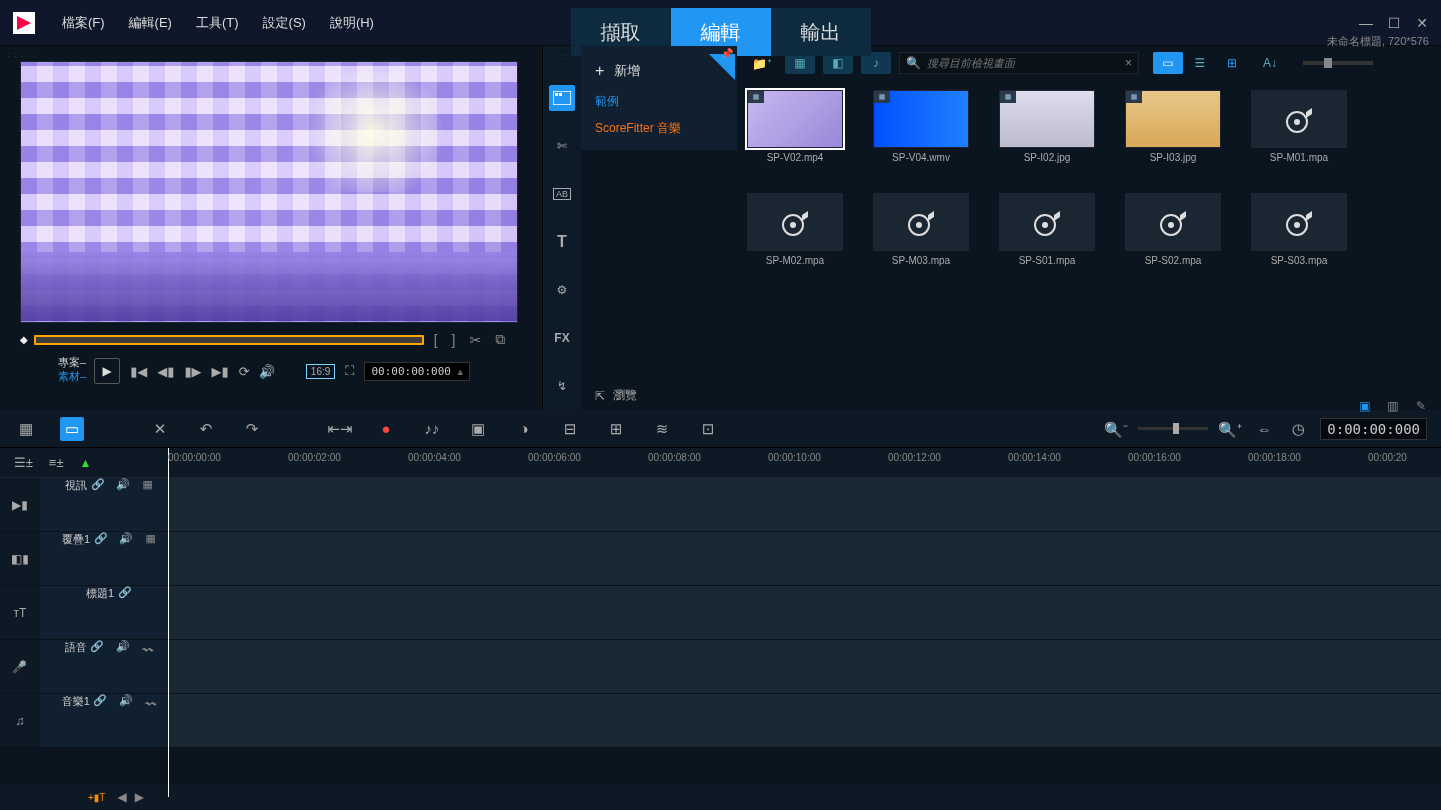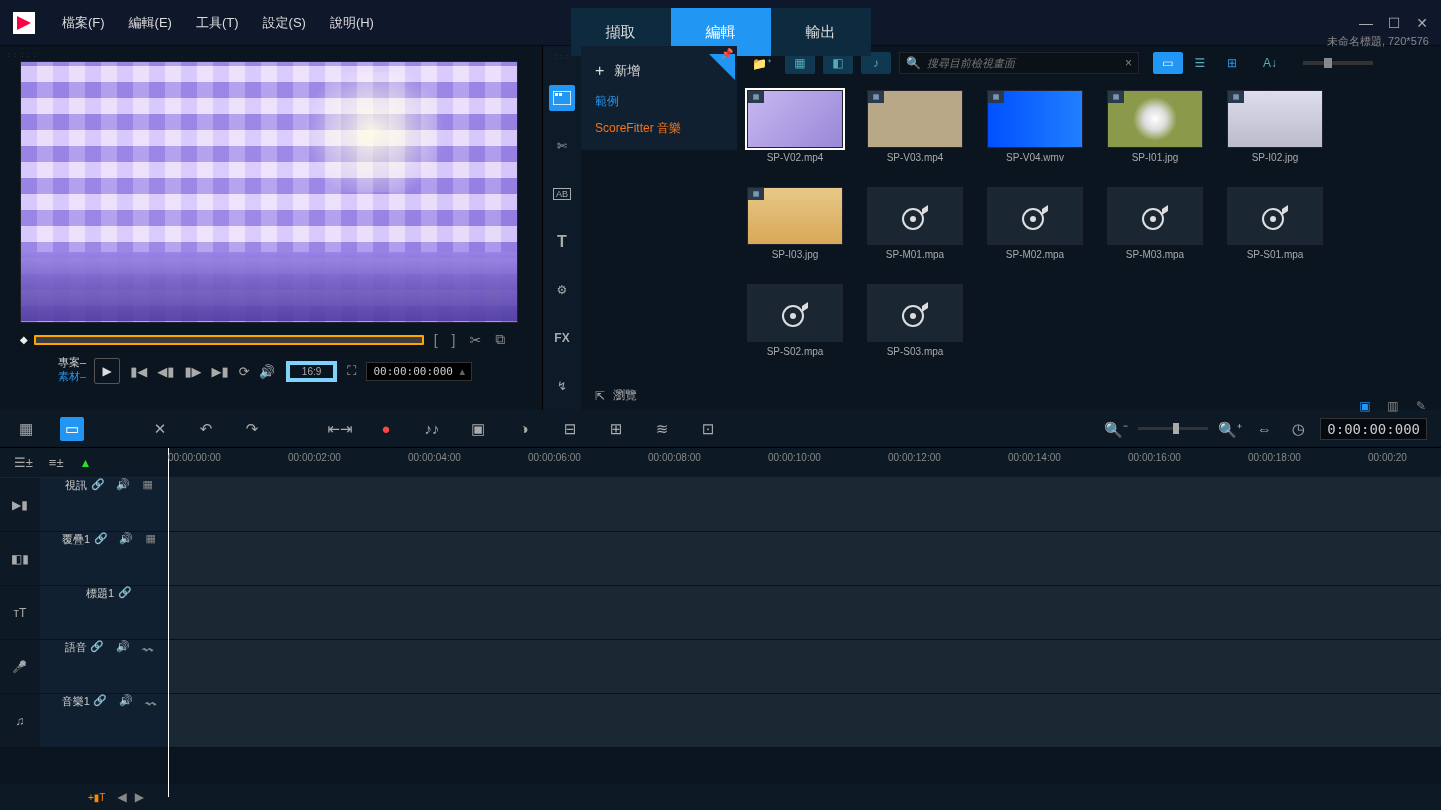--- a/index.html
+++ b/index.html
@@ -2,21 +2,21 @@
 <html><head>
 <meta charset="utf-8">
 <style>
 * { margin: 0; padding: 0; box-sizing: border-box; font-family: "Microsoft JhengHei", Arial, sans-serif; }
 body { background: #000; color: #ccc; width: 1441px; height: 810px; overflow: hidden; font-size: 12px; }
 .titlebar { height: 46px; background: #0f172a; display: flex; align-items: center; border-bottom: 1px solid #0a0a0a; }
 .logo { width: 36px; height: 36px; margin: 0 6px; display: flex; align-items: center; justify-content: center; }
 .menu { display: flex; gap: 24px; margin-left: 14px; }
 .menu span { color: #ddd; cursor: pointer; font-size: 13px; }
 .modes { position: absolute; left: 50%; top: 8px; transform: translateX(-50%); display: flex; }
-.mode-tab { width: 100px; height: 48px; display: flex; align-items: center; justify-content: center; font-size: 15px; color: #ddd; cursor: pointer; background: #0d2a3e; }
+.mode-tab { width: 100px; height: 48px; display: flex; align-items: center; justify-content: center; font-size: 20px; color: #ddd; cursor: pointer; background: #0d2a3e; }
 .mode-tab.active { background: #2196f3; color: #fff; }
 .win-controls { margin-left: auto; display: flex; align-items: center; gap: 14px; margin-right: 12px; }
 .win-controls .icn { width: 14px; height: 14px; cursor: pointer; display: flex; align-items: center; justify-content: center; color: #aaa; font-size: 14px; }
 .title-info { position: absolute; right: 12px; top: 34px; font-size: 11px; color: #888; }
 
 .main { display: flex; height: 364px; }
 .preview-panel { width: 542px; background: #0b1520; padding: 4px 8px 8px; position: relative; }
 .drag-dots { color: #444; font-size: 8px; letter-spacing: 1px; margin-bottom: 2px; }
 .preview-viewport { width: 498px; height: 262px; margin-left: 12px; background: linear-gradient(135deg,#b8a8e8,#d4c8f0,#9988d8); border: 1px solid #223; position: relative; overflow: hidden; }
 .disco-squares { position: absolute; inset: 0; background-image:
@@ -25,21 +25,21 @@
   filter: brightness(1.1); }
 .disco-floor { position: absolute; bottom: 0; left: 0; right: 0; height: 70px; background: linear-gradient(to bottom, rgba(150,130,230,0.9), rgba(80,60,160,0.9)); transform: perspective(200px) rotateX(40deg); transform-origin: top; }
 .flare { position: absolute; top: 10px; left: 55%; width: 160px; height: 120px; background: radial-gradient(circle, rgba(255,255,230,0.9), transparent 70%); }
 .scrub-row { display: flex; align-items: center; margin: 6px 0 2px 12px; gap: 6px; }
 .scrub-marker { color: #eee; font-size: 10px; }
 .scrub-bar { flex: 1; max-width: 390px; height: 10px; background: #3d3d3d; border: 2px solid #ffa500; border-radius: 1px; position: relative; }
 .scrub-btn { color: #888; cursor: pointer; padding: 2px 4px; font-size: 14px; }
 .transport { display: flex; align-items: center; gap: 10px; margin-top: 4px; margin-left: 86px; }
 .play-btn { width: 26px; height: 26px; border: 1px solid #555; display: flex; align-items: center; justify-content: center; color: #ddd; cursor: pointer; border-radius: 2px; }
 .t-icon { color: #aaa; cursor: pointer; font-size: 13px; }
-.aspect-box { border: 4px solid #7dd3fc; padding: 1px 12px; font-size: 10px; color: #aaa; cursor: pointer; }
+.aspect-box { border: 1px solid #7dd3fc; padding: 1px 4px; font-size: 10px; color: #aaa; cursor: pointer; margin-left: 20px; }
 .timecode { border: 1px solid #333; background: #000; padding: 2px 6px; font-family: monospace; font-size: 11px; color: #ccc; }
 
 .library-panel { flex: 1; background: #0b1520; display: flex; border-left: 1px solid #000; }
 .lib-tabs { width: 38px; background: #0d1b28; display: flex; flex-direction: column; align-items: center; padding-top: 6px; gap: 22px; }
 .lib-tab { width: 26px; height: 26px; display: flex; align-items: center; justify-content: center; cursor: pointer; color: #aaa; }
 .lib-tab.active { background: #2196f3; color: #fff; border-radius: 2px; }
 .lib-side { width: 156px; background: #102030; padding: 8px 0; }
 .add-btn { display: flex; align-items: center; gap: 10px; padding: 8px 14px; color: #ddd; cursor: pointer; font-size: 13px; }
 .folder-item { padding: 5px 14px; color: #f97316; cursor: pointer; font-size: 12px; }
 .folder-item.active { color: #2196f3; }
@@ -53,21 +53,21 @@
 .tb-btn { width: 30px; height: 22px; display: flex; align-items: center; justify-content: center; cursor: pointer; color: #5ab; border-radius: 2px; }
 .tb-btn.on { background: #103850; }
 .tb-btn.blue-bg { background: #2196f3; color: #fff; }
 .search-box { flex: 1; max-width: 240px; height: 22px; background: #0a1218; border: 1px solid #223; display: flex; align-items: center; padding: 0 6px; gap: 6px; }
 .search-box input { flex: 1; background: none; border: none; color: #ccc; font-size: 11px; outline: none; font-style: italic; }
 .search-box .x { color: #888; cursor: pointer; }
 .view-btns { display: flex; gap: 2px; margin-left: 6px; }
 .slider-z { width: 70px; height: 4px; background: #333; position: relative; margin-left: 10px; }
 .slider-z .knob { position: absolute; left: 30%; top: -3px; width: 8px; height: 10px; background: #888; }
 
-.thumbs { flex: 1; padding: 10px; display: flex; flex-wrap: wrap; gap: 24px; align-content: flex-start; overflow: auto; }
+.thumbs { flex: 1; padding: 10px; display: flex; flex-wrap: wrap; gap: 30px; align-content: flex-start; overflow: auto; }
 .thumb { width: 96px; display: flex; flex-direction: column; align-items: center; gap: 4px; cursor: pointer; }
 .thumb-img { width: 96px; height: 58px; background: #222; position: relative; border: 1px solid #223; }
 .thumb.selected .thumb-img { outline: 2px solid #fff; }
 .thumb .badge { position: absolute; top: 0; left: 0; width: 16px; height: 12px; background: #2a3a4a; display: flex; align-items: center; justify-content: center; font-size: 7px; color: #9bd; }
 .thumb-name { font-size: 10px; color: #aaa; text-align: center; }
 .audio-thumb { display: flex; align-items: center; justify-content: center; color: #ccc; background: #1a2632; }
 
 .panel-footer { position: absolute; right: 10px; top: 398px; display: flex; gap: 8px; }
 .pf-btn { width: 20px; height: 16px; cursor: pointer; color: #2196f3; display: flex; align-items: center; justify-content: center; }
 
@@ -230,36 +230,24 @@
           </div>
       </div>
       <div class="thumbs" id="thumbs">
           <div class="thumb selected">
             <div class="thumb-img" style="background: linear-gradient(135deg, rgb(200, 184, 240), rgb(152, 136, 216));">
               <div class="badge">▦</div>
             </div>
             <div class="thumb-name">SP-V02.mp4</div>
           </div>
           <div class="thumb">
-            <div class="thumb-img" style="background: rgb(184, 168, 136);">
-              <div class="badge">▦</div>
-            </div>
-            <div class="thumb-name">SP-V03.mp4</div>
-          </div>
-          <div class="thumb">
             <div class="thumb-img" style="background: linear-gradient(90deg, rgb(0, 80, 255), rgb(32, 128, 255));">
               <div class="badge">▦</div>
             </div>
             <div class="thumb-name">SP-V04.wmv</div>
-          </div>
-          <div class="thumb">
-            <div class="thumb-img" style="background: radial-gradient(circle, rgb(255, 255, 255), rgb(221, 221, 221) 20%, rgb(138, 154, 74) 40%);">
-              <div class="badge">▦</div>
-            </div>
-            <div class="thumb-name">SP-I01.jpg</div>
           </div>
           <div class="thumb">
             <div class="thumb-img" style="background: linear-gradient(rgb(221, 221, 238), rgb(187, 187, 204));">
               <div class="badge">▦</div>
             </div>
             <div class="thumb-name">SP-I02.jpg</div>
           </div>
           <div class="thumb">
             <div class="thumb-img" style="background: linear-gradient(rgb(232, 200, 136), rgb(216, 168, 88));">
               <div class="badge">▦</div>

